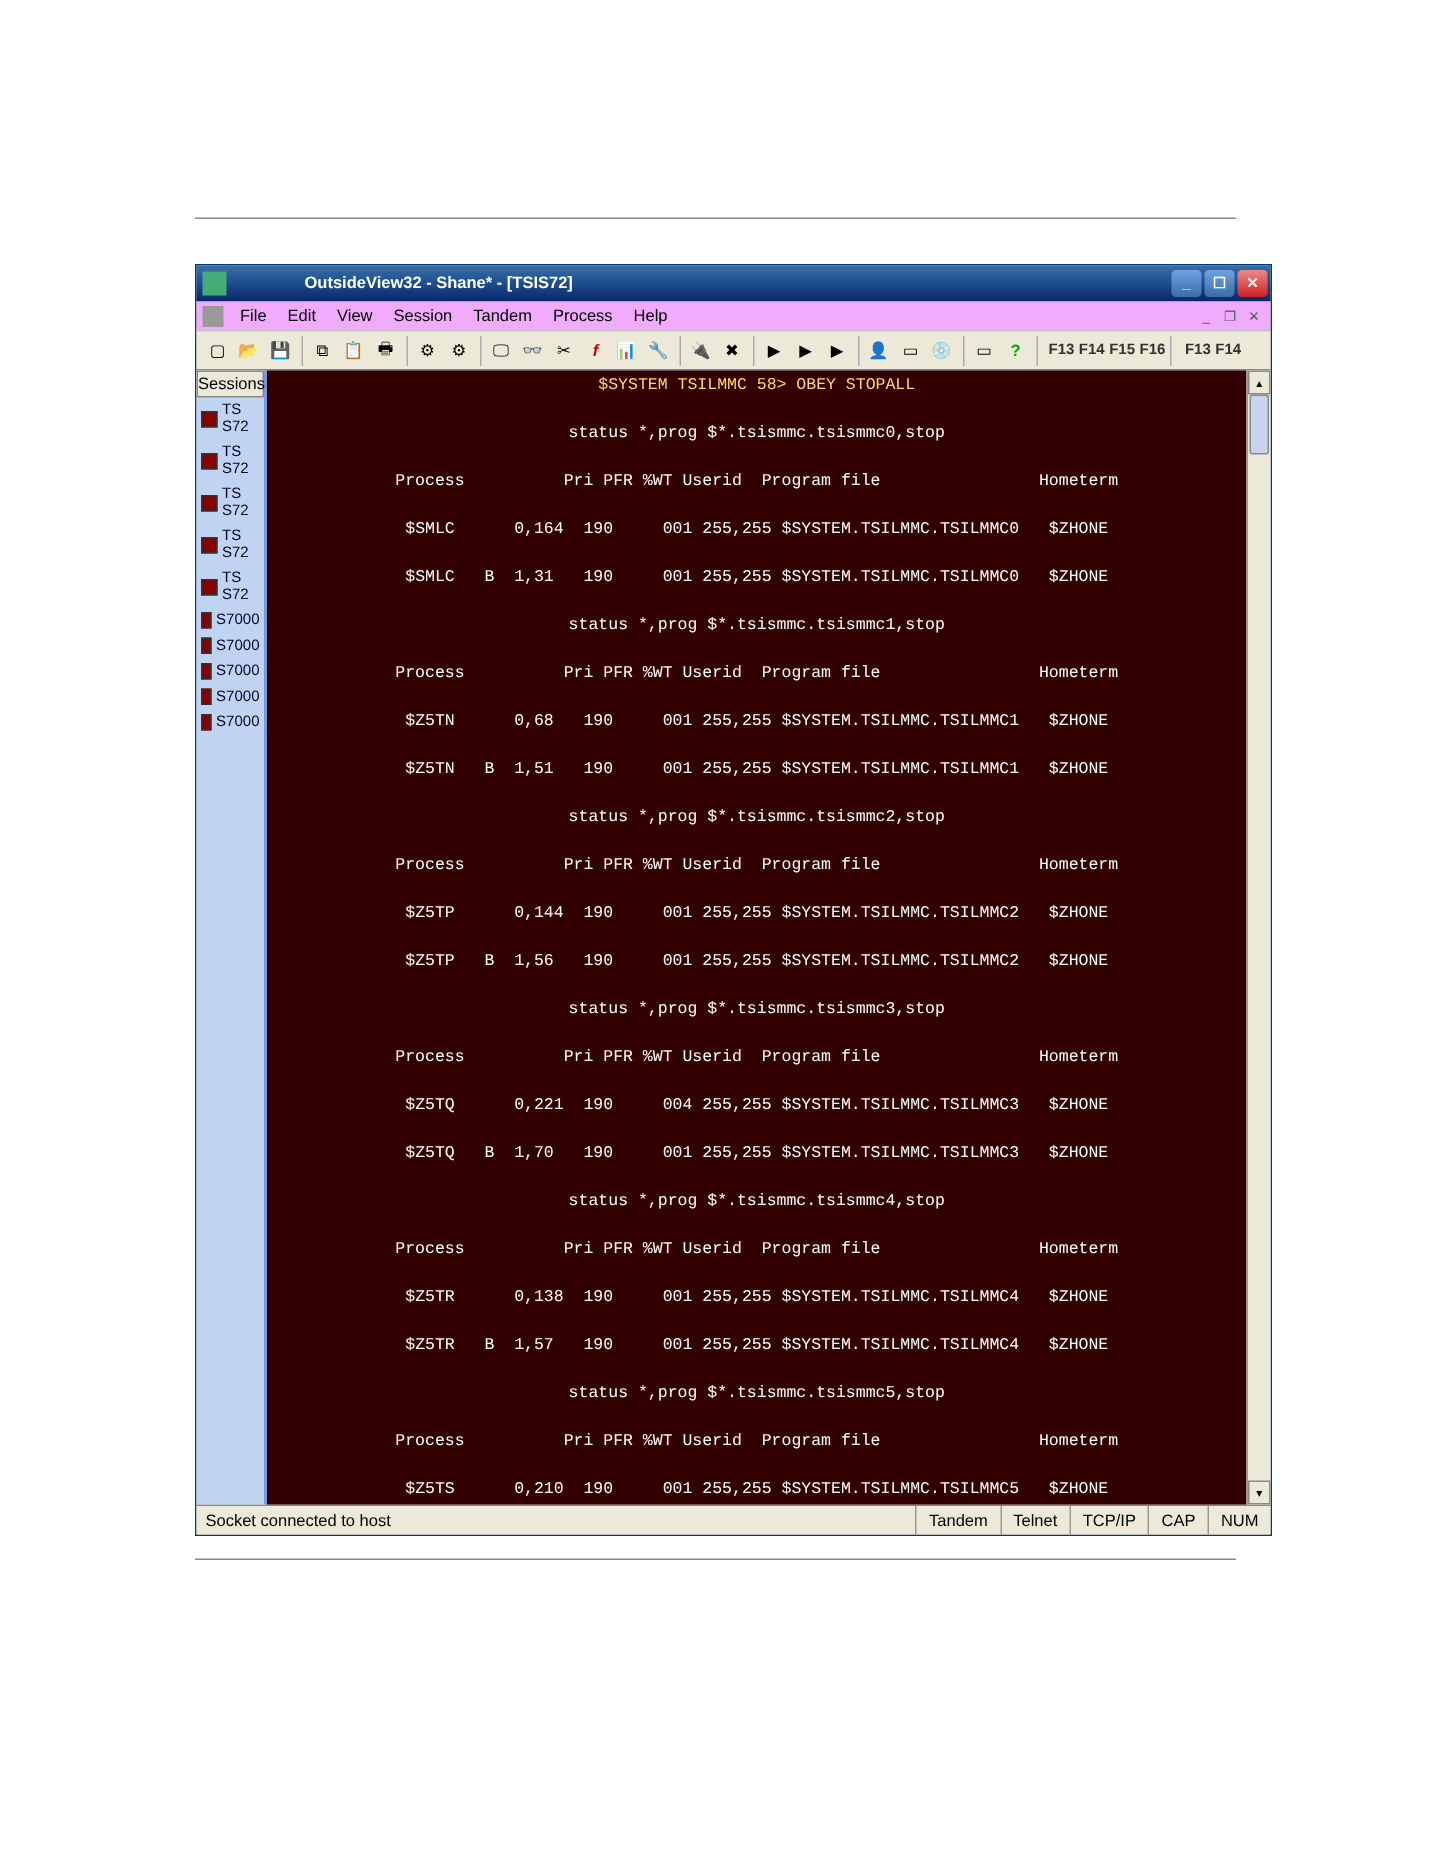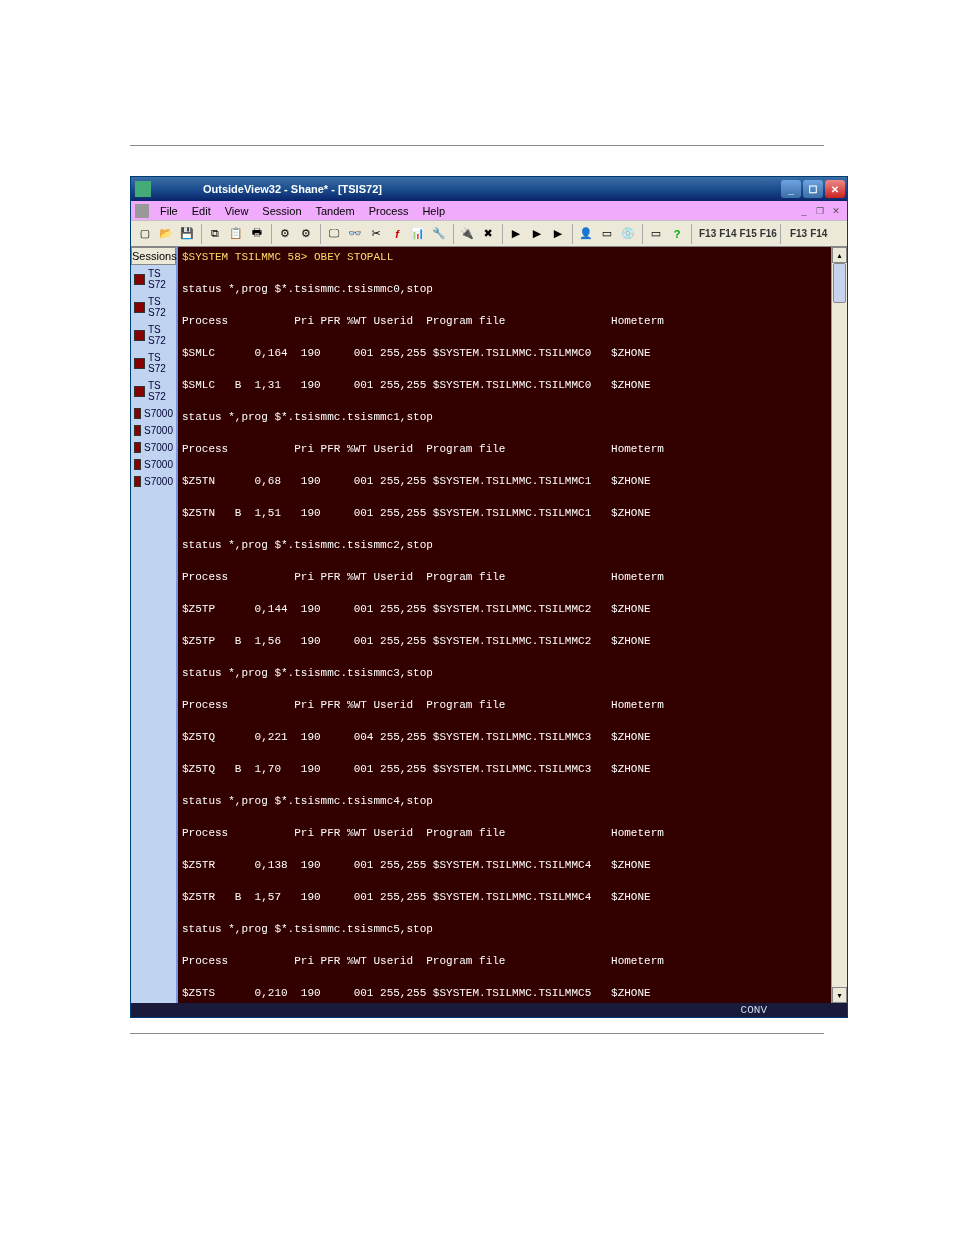--- a/index.html
+++ b/index.html
@@ -37,21 +37,21 @@
     .term-yellow { color: #ffd966; }
     .term-white { color: #fff; margin-top: 16px; }
     .scrollbar { width: 16px; background: #ece9d8; position: relative; border-left: 1px solid #999; }
     .sb-up, .sb-down { height: 16px; background: #ece9d8; border: 1px solid #888; display: flex; align-items:center; justify-content:center; font-size:8px; }
     .sb-thumb { position: absolute; left: 1px; right: 1px; top: 16px; height: 40px; background: #c8d4ee; border: 1px solid #888; border-radius: 2px; }
     .statusbar { background: #ece9d8; height: 20px; display: flex; align-items: center; font-size: 11px; border-top: 1px solid #888; }
     .status-left { padding: 0 6px; flex: 0 0 auto; width: 330px; }
     .status-panel { border-left: 1px solid #999; padding: 0 8px; height: 100%; display:flex; align-items:center; }
     .status-spacer { flex: 1; }
     .conv-strip { background: #1a1a3a; color: #cde; font-family: 'Courier New', monospace; font-size: 11px; text-align: right; padding: 1px 80px 1px 0; }
-    .termline { display: block; }
+    .termline { display: block; text-align: center; }
   </style>
 </head>
 <body>
 
 <div class="container">
   <hr class="hr">
 
   <div class="window">
 
     <div class="titlebar">
@@ -173,18 +173,26 @@
           </div>
       </div>
       <div class="terminal" id="terminal-area"><span class="termline term-yellow">$SYSTEM TSILMMC 58&gt; OBEY STOPALL</span><span class="termline term-white">status *,prog $*.tsismmc.tsismmc0,stop</span><span class="termline term-white">Process          Pri PFR %WT Userid  Program file                Hometerm</span><span class="termline term-white">$SMLC      0,164  190     001 255,255 $SYSTEM.TSILMMC.TSILMMC0   $ZHONE</span><span class="termline term-white">$SMLC   B  1,31   190     001 255,255 $SYSTEM.TSILMMC.TSILMMC0   $ZHONE</span><span class="termline term-white">status *,prog $*.tsismmc.tsismmc1,stop</span><span class="termline term-white">Process          Pri PFR %WT Userid  Program file                Hometerm</span><span class="termline term-white">$Z5TN      0,68   190     001 255,255 $SYSTEM.TSILMMC.TSILMMC1   $ZHONE</span><span class="termline term-white">$Z5TN   B  1,51   190     001 255,255 $SYSTEM.TSILMMC.TSILMMC1   $ZHONE</span><span class="termline term-white">status *,prog $*.tsismmc.tsismmc2,stop</span><span class="termline term-white">Process          Pri PFR %WT Userid  Program file                Hometerm</span><span class="termline term-white">$Z5TP      0,144  190     001 255,255 $SYSTEM.TSILMMC.TSILMMC2   $ZHONE</span><span class="termline term-white">$Z5TP   B  1,56   190     001 255,255 $SYSTEM.TSILMMC.TSILMMC2   $ZHONE</span><span class="termline term-white">status *,prog $*.tsismmc.tsismmc3,stop</span><span class="termline term-white">Process          Pri PFR %WT Userid  Program file                Hometerm</span><span class="termline term-white">$Z5TQ      0,221  190     004 255,255 $SYSTEM.TSILMMC.TSILMMC3   $ZHONE</span><span class="termline term-white">$Z5TQ   B  1,70   190     001 255,255 $SYSTEM.TSILMMC.TSILMMC3   $ZHONE</span><span class="termline term-white">status *,prog $*.tsismmc.tsismmc4,stop</span><span class="termline term-white">Process          Pri PFR %WT Userid  Program file                Hometerm</span><span class="termline term-white">$Z5TR      0,138  190     001 255,255 $SYSTEM.TSILMMC.TSILMMC4   $ZHONE</span><span class="termline term-white">$Z5TR   B  1,57   190     001 255,255 $SYSTEM.TSILMMC.TSILMMC4   $ZHONE</span><span class="termline term-white">status *,prog $*.tsismmc.tsismmc5,stop</span><span class="termline term-white">Process          Pri PFR %WT Userid  Program file                Hometerm</span><span class="termline term-white">$Z5TS      0,210  190     001 255,255 $SYSTEM.TSILMMC.TSILMMC5   $ZHONE</span></div>
       <div class="scrollbar">
         <div class="sb-up">▴</div>
         <div class="sb-thumb"></div>
         <div class="sb-down" style="position:absolute;bottom:0;left:0;right:0;">▾</div>
       </div>
     </div>
 
-    <div class="conv-strip">CONV     </div>
 
+    <div class="statusbar">
+      <div class="status-left">Socket connected to host</div>
+      <div class="status-spacer"></div>
+      <div class="status-panel">Tandem</div>
+      <div class="status-panel">Telnet</div>
+      <div class="status-panel">TCP/IP</div>
+      <div class="status-panel">CAP</div>
+      <div class="status-panel">NUM</div>
+    </div>
   </div>
 
   <hr class="hr2">
 </div>
 
 </body></html>

